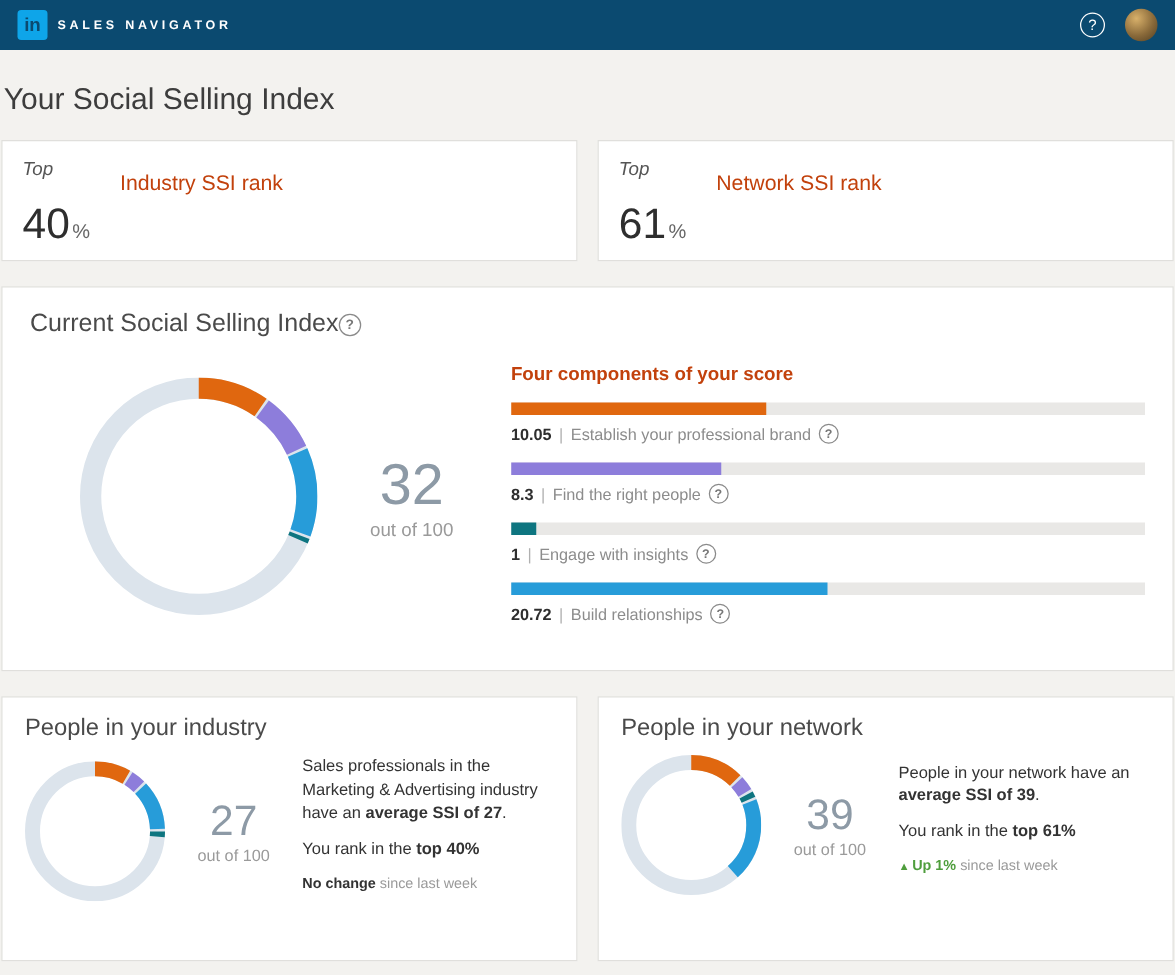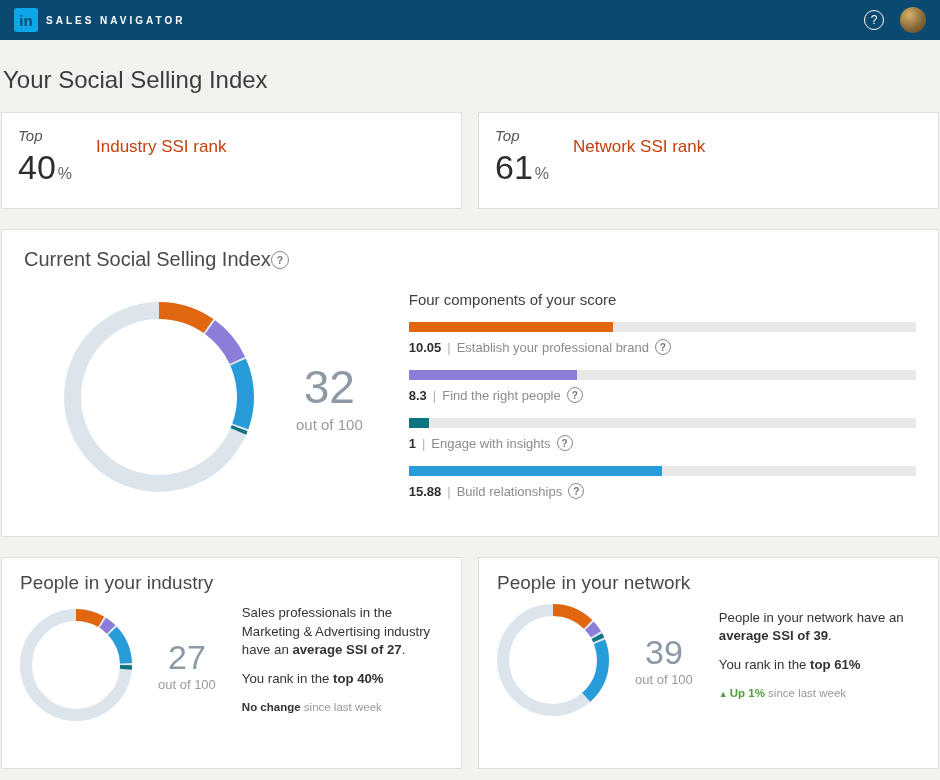--- a/index.html
+++ b/index.html
@@ -20,38 +20,38 @@
   .content{padding:0 1px}
   h1{font-size:24px;font-weight:400;color:#3d3d3d;margin:26px 0 18px 2px}
 
   .card{background:#fff;border:1px solid #e0dfdc}
   .row{display:flex;gap:16px}
 
   
   .rank-card{flex:1;height:97px;padding:14px 16px;display:flex;align-items:flex-start}
   .rank-left{width:78px}
   .rank-top{font-style:italic;font-size:15px;color:#555}
-  .rank-value{font-size:34px;color:#2e2e2e;margin-top:4px}
+  .rank-value{font-size:34px;color:#2e2e2e;margin-top:16px}
   .rank-unit{font-size:16px;color:#666;margin-left:2px}
   .rank-title{font-size:17px;color:#c2410c;margin-top:10px}
 
   
   .main-card{margin-top:20px;padding:18px 22px 22px}
   .card-heading{font-size:20px;font-weight:400;color:#4a4a4a;display:flex;align-items:center;gap:0}
   .q{width:18px;height:18px;border:1.5px solid #8a8a8a;border-radius:50%;color:#777;font-size:11px;
      font-weight:bold;display:inline-flex;align-items:center;justify-content:center;cursor:pointer;flex:0 0 auto}
   .main-body{display:flex;margin-top:8px}
   .gauge-area{display:flex;align-items:center;padding-left:40px}
   .donut{line-height:0}
   .donut svg{transform:rotate(-90deg)}
   .score-block{margin-left:42px;text-align:center}
   .score-big{font-size:46px;color:#8d9aa6;font-weight:400}
   .score-outof{font-size:15px;color:#9a9a9a;margin-top:2px}
   .components{flex:1;margin-left:46px;padding-top:12px}
-  .components-heading{font-size:15px;font-weight:normal;color:#404040;margin-bottom:14px}
+  .components-heading{font-size:15px;font-weight:bold;color:#c2410c;margin-bottom:14px}
   .bar-track{width:100%;height:10px;background:#e9e8e6;position:relative}
   .bar-fill{height:100%;width:0}
   .bar-label{display:flex;align-items:center;gap:6px;font-size:13px;margin:7px 0 15px}
   .bar-value{font-weight:bold;color:#2e2e2e}
   .bar-sep{color:#b0b0b0}
   .bar-text{color:#8c8c8c}
   .bar-label .q{width:16px;height:16px;font-size:10px}
 
   
   .bottom-row{margin-top:20px}
@@ -159,21 +159,21 @@
             <span class="bar-text">Engage with insights</span>
             <span class="q">?</span>
           </div>
         </div>
 
         <div>
           <div class="bar-track">
               <div class="bar-fill" style="width: 49.96%; background: rgb(39, 156, 217);"></div>
             </div>
           <div class="bar-label">
-            <span class="bar-value">15.88</span>
+            <span class="bar-value">20.72</span>
             <span class="bar-sep">|</span>
             <span class="bar-text">Build relationships</span>
             <span class="q">?</span>
           </div>
         </div>
 
       </div>
     </div>
   </div>
 

